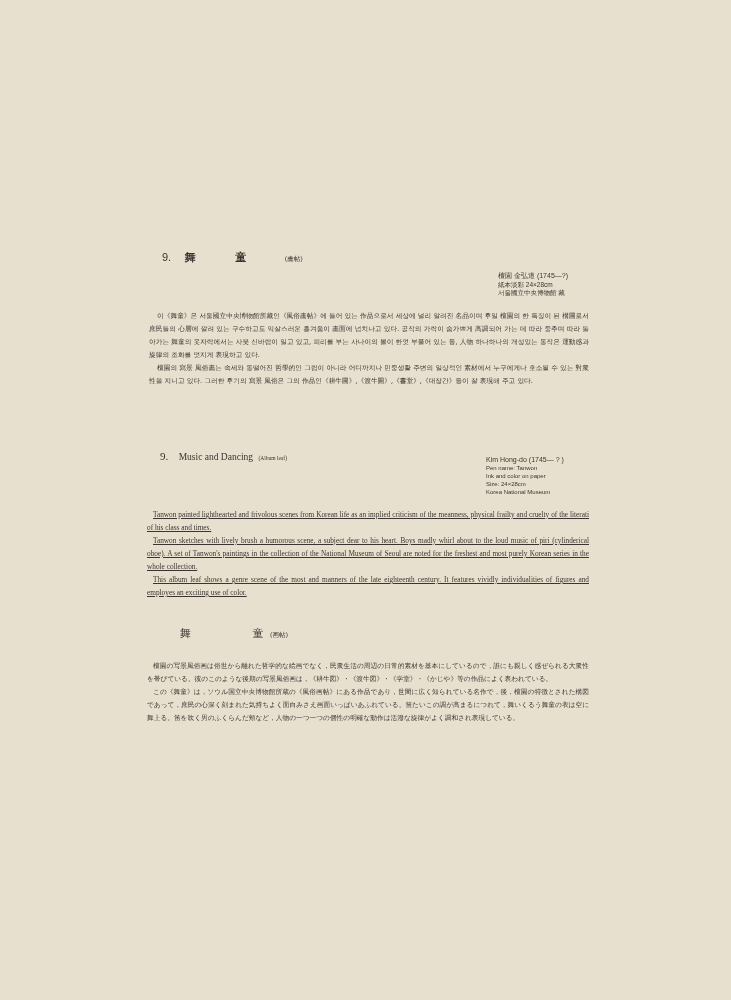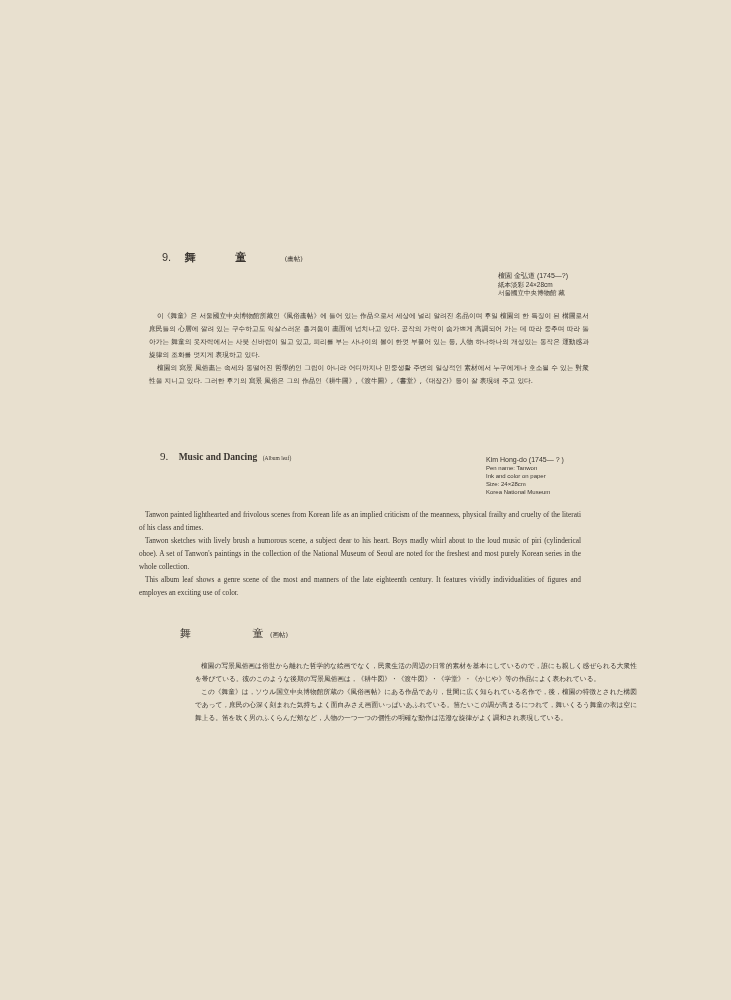--- a/index.html
+++ b/index.html
@@ -20,31 +20,31 @@
   .credit div:first-child { font-size:7px; }
   .ko-credit { left:498px; top:272px; }
   .en-credit { left:486px; top:456px; font-size:6px; line-height:8px; }
 
   .para { font-size:6.7px; line-height:13px; color:#3a3530; text-align:justify; }
   .ko-body { left:149px; top:310px; width:440px; }
   .ko-body p { margin:0; text-indent:8px; }
 
   .en-title { left:160px; top:450px; font-family:"Liberation Serif", serif; font-size:9.5px; white-space:nowrap; }
   .en-title .num { font-size:11px; margin-right:8px; }
-  .en-title .t { font-weight:bold; }
+  .en-title .t { font-weight:normal; }
   .en-title .sub { font-size:5.5px; margin-left:3px; }
 
-  .en-body { left:139px; top:508px; width:442px; font-family:"Liberation Serif", serif; font-size:7.3px; line-height:13px; }
+  .en-body { left:147px; top:508px; width:442px; font-family:"Liberation Serif", serif; font-size:7.3px; line-height:13px;text-decoration:underline; }
   .en-body p { margin:0; text-indent:6px; }
 
   .ja-title { left:180px; top:626px; font-size:11px; white-space:nowrap; }
   .ja-title .t1 { margin-right:58px; }
   .ja-title .sub { font-size:6.5px; margin-left:3px;margin-top:22px; }
 
-  .ja-body { left:147px; top:660px; width:442px; font-size:6.7px; line-height:13px;margin-left:48px; }
+  .ja-body { left:147px; top:660px; width:442px; font-size:6.7px; line-height:13px; }
   .ja-body p { margin:0; text-indent:6px; }
 </style>
 </head>
 <body>
 
 <div class="abs ko-title">
   <span class="num">9.</span>
   <span class="t1">舞</span>
   <span class="t2">童</span>
   <span class="sub">(畵帖)</span>

